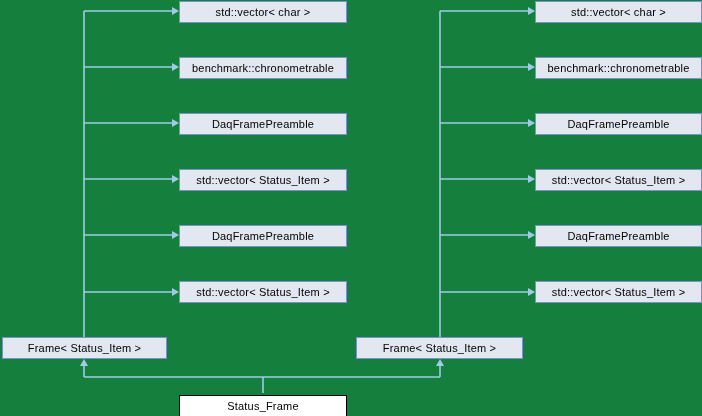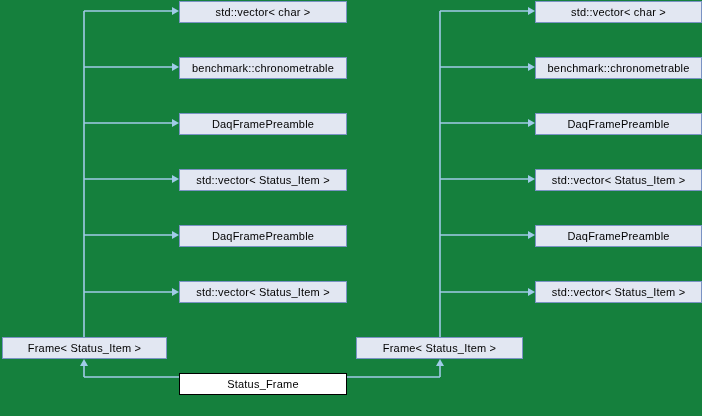--- a/index.html
+++ b/index.html
@@ -148,17 +148,17 @@
   </div>
 
   <div class="node" style="left:2px; top:337px; width:165px; height:22px;">
     <span class="node-label">Frame&lt; Status_Item &gt;</span>
   </div>
 
   <div class="node" style="left:356px; top:337px; width:167px; height:22px;">
     <span class="node-label">Frame&lt; Status_Item &gt;</span>
   </div>
 
-  <div class="node current" style="left:179px; top:373px; width:168px; height:22px;">
+  <div class="node current" style="left:179px; top:395px; width:168px; height:22px;">
     <span class="node-label">Status_Frame</span>
   </div>
 
 </div>
 
 </body></html>

